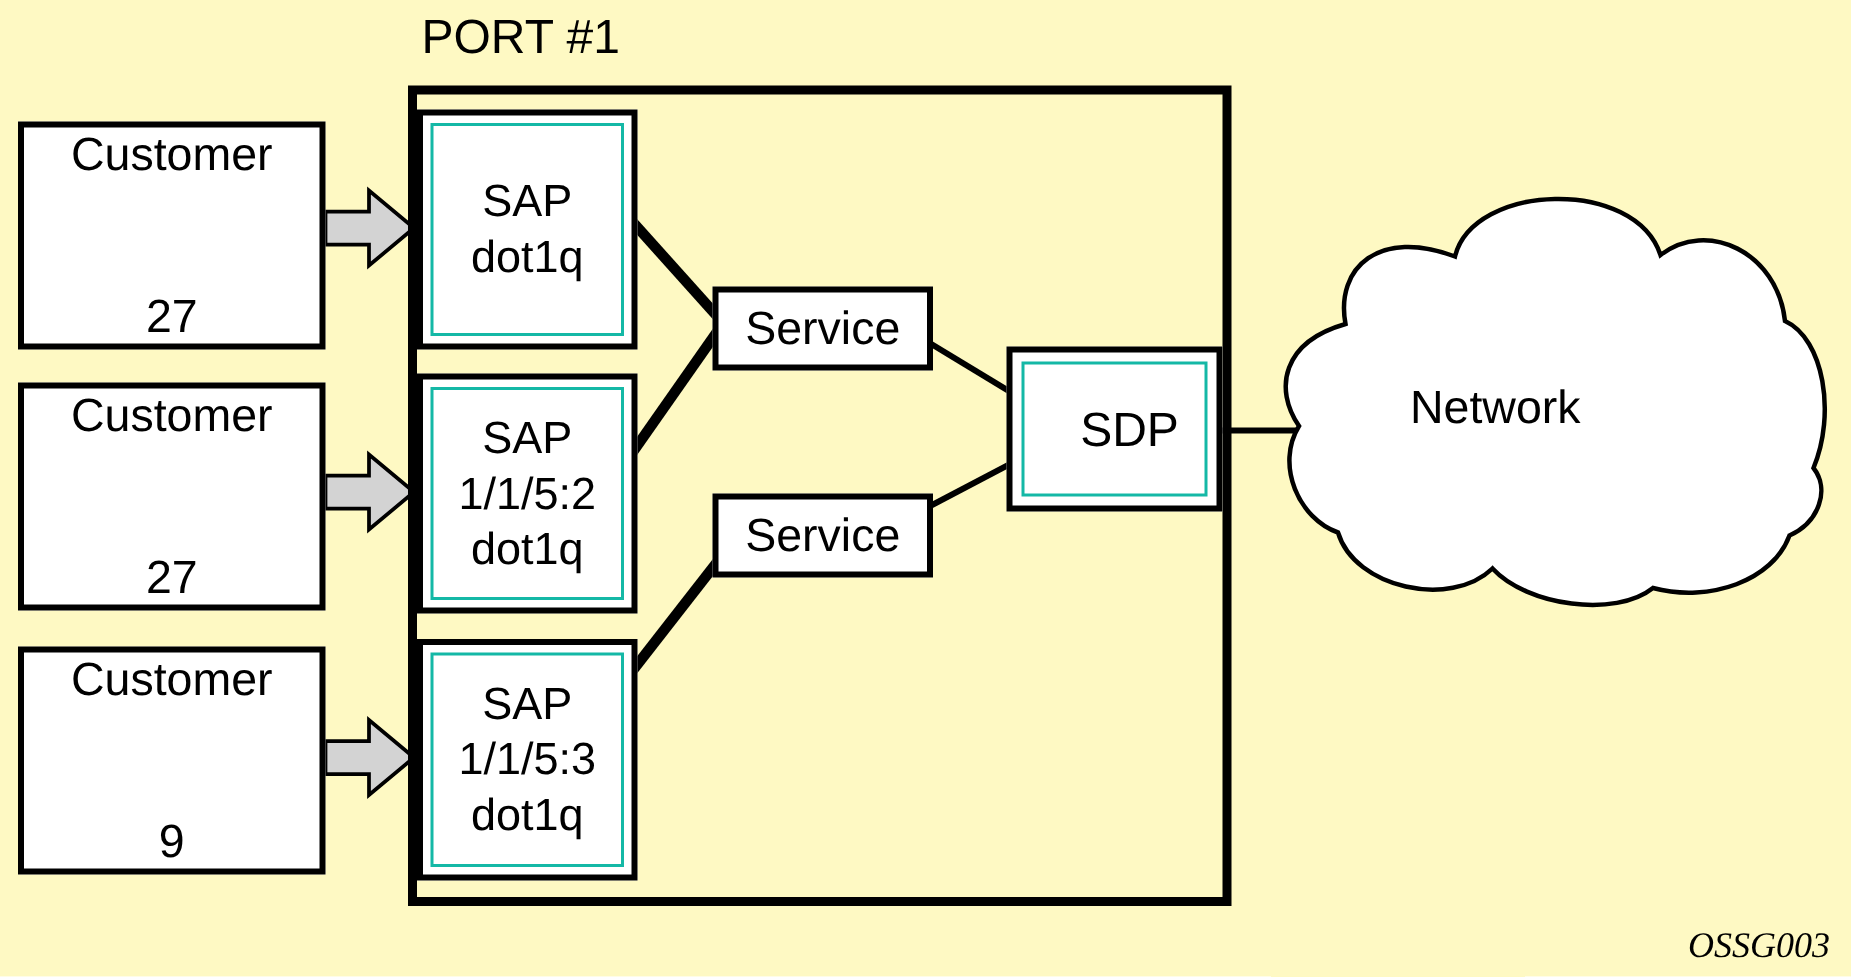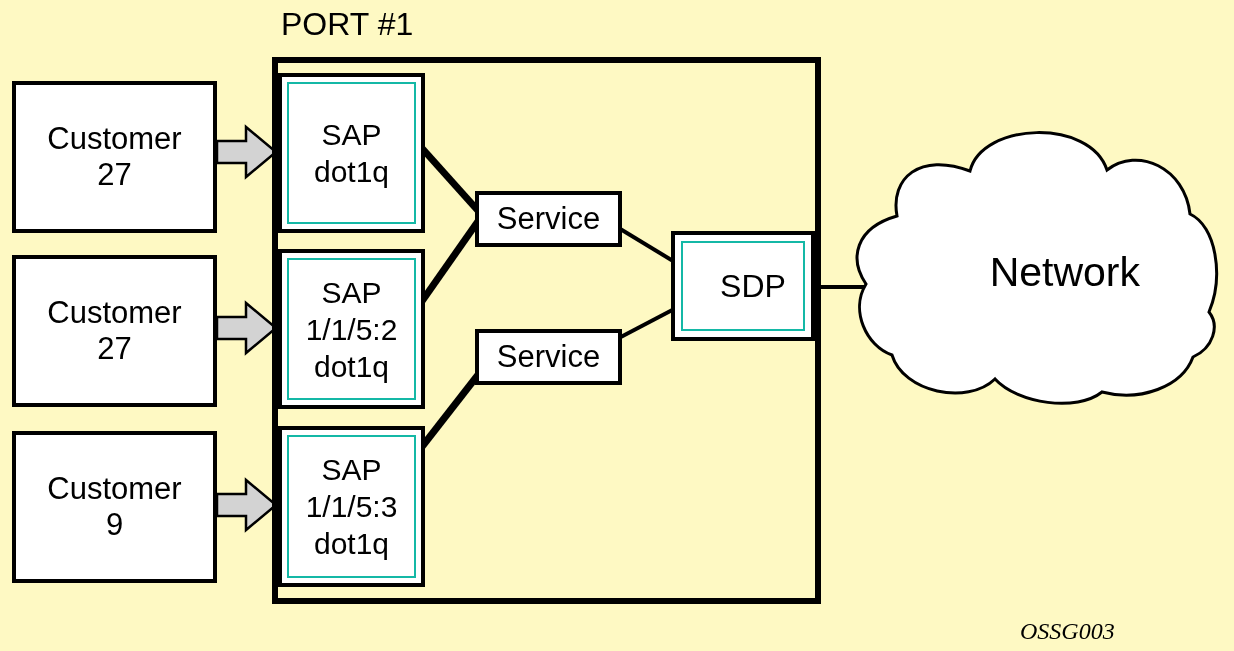--- a/index.html
+++ b/index.html
@@ -50,20 +50,21 @@
     line-height: 34px;
     white-space: nowrap;
     color: #000000;
     z-index: 2;
   }
   .customer-box {
     left: 12px;
     width: 205px; height: 152px;
     font-size: 31px;
     line-height: 36px;
+    justify-content: space-between;
   }
   .customer-1 { top: 81px; }
   .customer-2 { top: 255px; }
   .customer-3 { top: 431px; }
   .sap-box {
     left: 278px;
     width: 147px; height: 160px;
     border-width: 4px;
     padding: 5px;
     z-index: 2;
@@ -99,30 +100,31 @@
     padding: 6px;
   }
   .sdp-box .inner-frame {
     font-size: 32px;
     padding-left: 20px;
   }
   .network-label {
     position: absolute;
     left: 940px; top: 254px;
     width: 200px;
-    text-align: right;
-    font-size: 41px;
+    text-align: left;
+    font-size: 31px;
     line-height: 36px;
     color: #000000;
     z-index: 2;
   }
   .figure-code {
     position: absolute;
     left: 1020px; top: 618px;
     width: 200px;
+    text-align: right;
     font-family: "Liberation Serif", "DejaVu Serif", serif;
     font-style: italic;
     font-size: 24px;
     color: #000000;
     z-index: 2;
   }
 </style>
 </head>
 <body>
 

